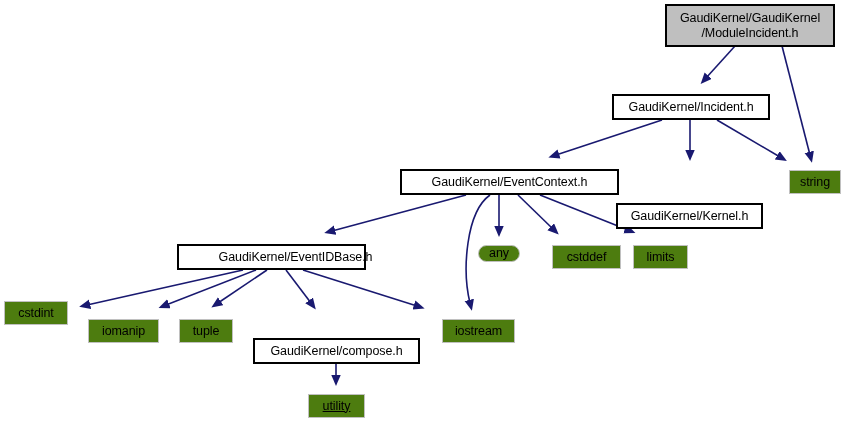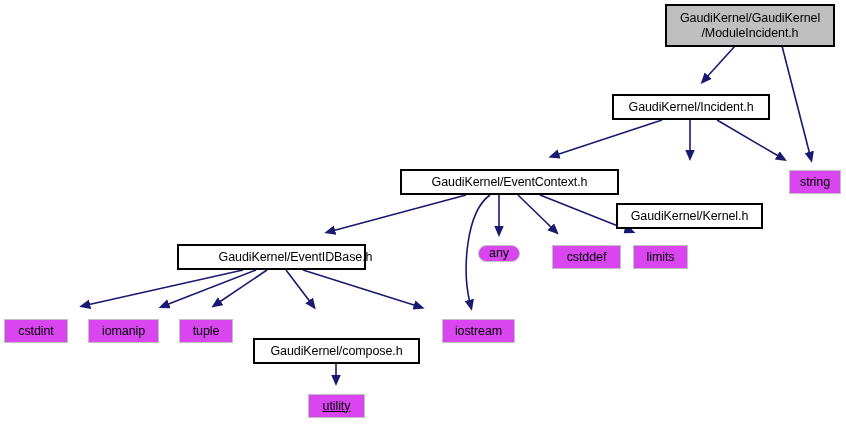--- a/index.html
+++ b/index.html
@@ -41,21 +41,21 @@
     outline: 1px solid #000000;
     outline-offset: 0px;
     background: #bfbfbf;
   }
   .node-box.style-bold {
     border: 2px solid #000000;
     background: #ffffff;
   }
   .node-box.style-plain {
     border: 1px solid #c0c0c0;
-    background: #d946ef;
+    background: #4d7c0f;
   }
   .node-label {
     pointer-events: none;
   }
 </style>
 </head>
 <body>
 
 <div id="graph-root">
   <svg id="graph-svg" viewBox="0 0 846 425" xmlns="http://www.w3.org/2000/svg">
@@ -87,20 +87,20 @@
       <div class="node-box style-root" style="left: 666px; top: 5px; width: 168px; height: 41px;"><span class="node-label">GaudiKernel/GaudiKernel
 /ModuleIncident.h</span></div>
       <div class="node-box style-bold" style="left: 612px; top: 94px; width: 158px; height: 26px;"><span class="node-label">GaudiKernel/Incident.h</span></div>
       <div class="node-box style-bold" style="left: 400px; top: 169px; width: 219px; height: 26px;"><span class="node-label">GaudiKernel/EventContext.h</span></div>
       <div class="node-box style-bold" style="left: 616px; top: 169px; width: 147px; height: 26px; margin-top: 34px;"><span class="node-label">GaudiKernel/Kernel.h</span></div>
       <div class="node-box style-plain" style="left: 789px; top: 170px; width: 52px; height: 24px;"><span class="node-label">string</span></div>
       <div class="node-box style-bold" style="left: 177px; top: 244px; width: 189px; height: 26px; padding-left: 48px;"><span class="node-label">GaudiKernel/EventIDBase.h</span></div>
       <div class="node-box style-plain" style="left: 478px; top: 245px; width: 42px; height: 17px; border-radius: 9px;"><span class="node-label">any</span></div>
       <div class="node-box style-plain" style="left: 542px; top: 245px; width: 69px; height: 24px; margin-left: 10px;"><span class="node-label">cstddef</span></div>
       <div class="node-box style-plain" style="left: 633px; top: 245px; width: 55px; height: 24px;"><span class="node-label">limits</span></div>
-      <div class="node-box style-plain" style="left: 4px; top: 319px; width: 64px; height: 24px;"><span class="node-label">cstdint</span></div>
+      <div class="node-box style-plain" style="left: 4px; top: 301px; width: 64px; height: 24px;"><span class="node-label">cstdint</span></div>
       <div class="node-box style-plain" style="left: 88px; top: 319px; width: 71px; height: 24px;"><span class="node-label">iomanip</span></div>
       <div class="node-box style-plain" style="left: 179px; top: 319px; width: 54px; height: 24px;"><span class="node-label">tuple</span></div>
       <div class="node-box style-bold" style="left: 253px; top: 318px; width: 167px; height: 26px; margin-top: 20px;"><span class="node-label">GaudiKernel/compose.h</span></div>
       <div class="node-box style-plain" style="left: 442px; top: 319px; width: 73px; height: 24px;"><span class="node-label">iostream</span></div>
       <div class="node-box style-plain" style="left: 308px; top: 394px; width: 57px; height: 24px; text-decoration: underline;"><span class="node-label">utility</span></div>
     </div>
 </div>
 
 </body></html>

